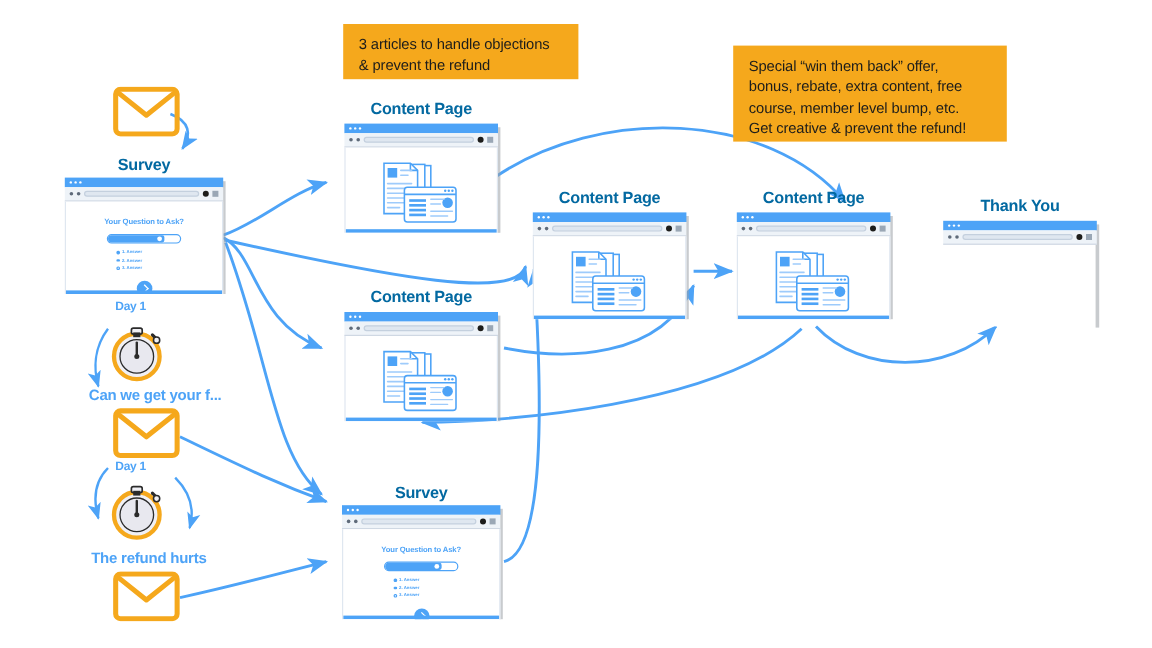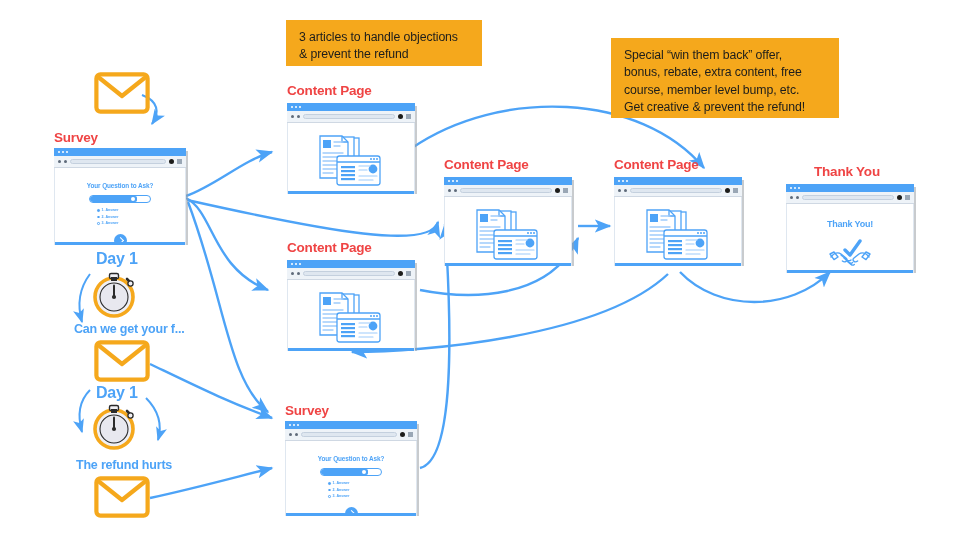--- a/index.html
+++ b/index.html
@@ -34,24 +34,25 @@
     padding: 9px 12px 10px 13px;
     box-sizing: border-box;
     letter-spacing: -0.1px;
     white-space: pre-line;
     font-weight: 400;
   }
 
   
   .node-title {
     position: absolute;
-    color: #ef4444;
+    color: #0369a1;
     font-size: 13.5px;
     font-weight: bold;
     letter-spacing: -0.2px;
+    text-align: center;
     white-space: nowrap;
   }
 
   
   .win {
     position: absolute;
     background: #ffffff;
     box-sizing: border-box;
   }
   .win-shadow {
@@ -234,21 +235,21 @@
     position: absolute;
     color: #4DA3F7;
     font-size: 12.5px;
     font-weight: bold;
     letter-spacing: -0.2px;
     white-space: nowrap;
   }
   .day-label {
     position: absolute;
     color: #4DA3F7;
-    font-size: 16px;
+    font-size: 10px;
     font-weight: bold;
     letter-spacing: -0.2px;
     white-space: nowrap;
   }
 </style>
 </head>
 <body>
 
 <div id="canvas">
 
@@ -642,53 +643,35 @@
               <path d="M45,43 h18"></path>
                 <path d="M45,47 h14"></path>
             </g>
           </svg>
         </div>
         <div class="baseline"></div>
       </div>
     </div>
   </div>
 
-  <div class="node-title" style="left:814px; top:164px; width:128px;">Thank You</div>
+  <div class="node-title" style="left:786px; top:164px; width:128px;">Thank You</div>
   <div class="win" style="left:786px; top:184px; width:128px; height:88px;">
     <div class="win-shadow"></div>
     <div class="win-frame">
       <div class="titlebar">
         <span class="tdot"></span>
         <span class="tdot"></span>
         <span class="tdot"></span>
       </div>
       <div class="toolbar">
         <span class="navdot"></span>
         <span class="navdot"></span>
         <span class="urlbar"></span>
         <span class="tb-circ"></span>
         <span class="tb-sq"></span>
-      </div>
-      <div class="win-body">
-        <div class="ty-text">Thank You!</div>
-        <div class="ty-icon">
-          <svg width="46" height="36" viewBox="0 0 46 36">
-            <path d="M18,17 l5,5 l10,-14" fill="none" stroke="#4DA3F7" stroke-width="3.4" stroke-linecap="round" stroke-linejoin="round"></path>
-            <g fill="none" stroke="#4DA3F7" stroke-width="1.4" stroke-linecap="round" stroke-linejoin="round">
-              <path d="M4,24 C7,20 11,19 14,21 l5,4 c1.4,1.1 1.2,2.6 0,3.4 -1.2,.8 -2.6,.4 -3.6,-.4"></path>
-              <path d="M42,24 C39,20 35,19 32,21 l-5,4 c-1.4,1.1 -1.2,2.6 0,3.4 1.2,.8 2.6,.4 3.6,-.4"></path>
-              <path d="M14,22 l6,5 c1.3,1 2.8,1 4,0"></path>
-              <path d="M17,25 l5,4.4 c1.2,1 2.6,1 3.6,.1"></path>
-              <path d="M20,28 l4,3.4 c1.1,.9 2.4,.8 3.3,0"></path>
-              <path d="M3,21 l4,-2 l4,5 l-4,2.6 z"></path>
-              <path d="M43,21 l-4,-2 l-4,5 l4,2.6 z"></path>
-            </g>
-          </svg>
-        </div>
-        <div class="baseline"></div>
       </div>
     </div>
   </div>
 
   <div class="node-title" style="left:285px; top:403px; width:132px;">Survey</div>
 
   <div class="win" style="left:285px; top:421px; width:132px; height:94px;">
     <div class="win-shadow"></div>
     <div class="win-frame">
       <div class="titlebar">

